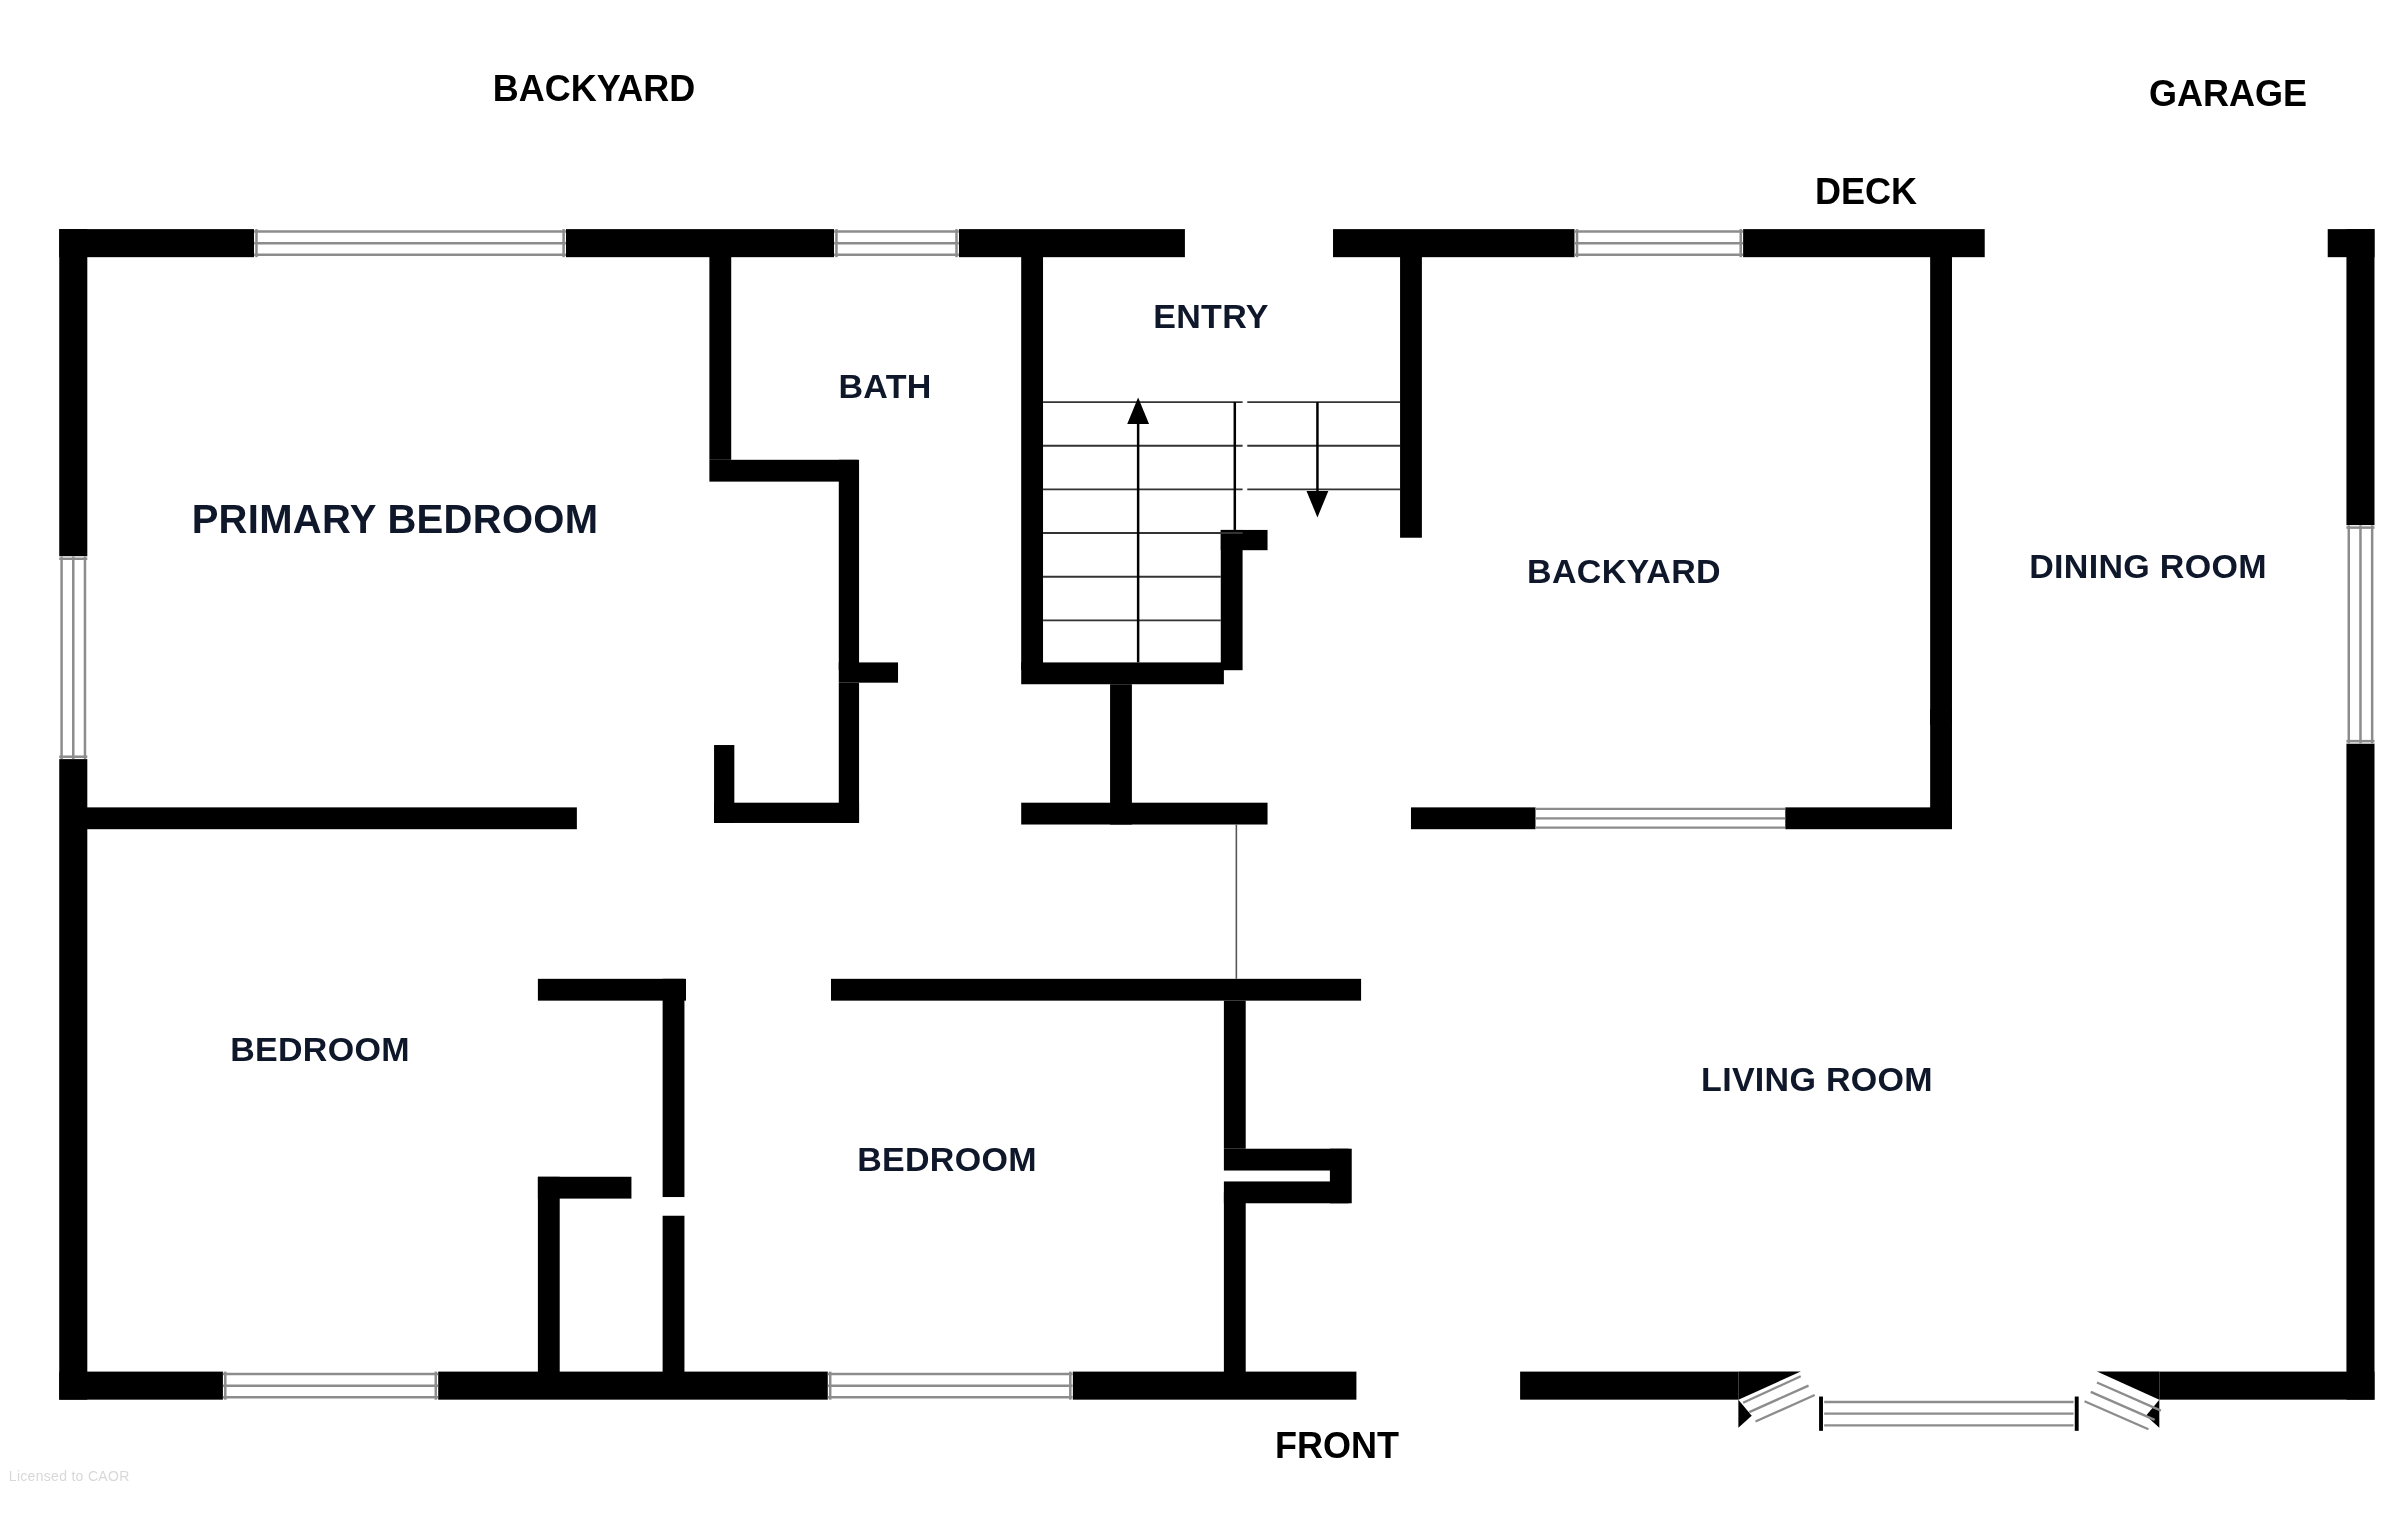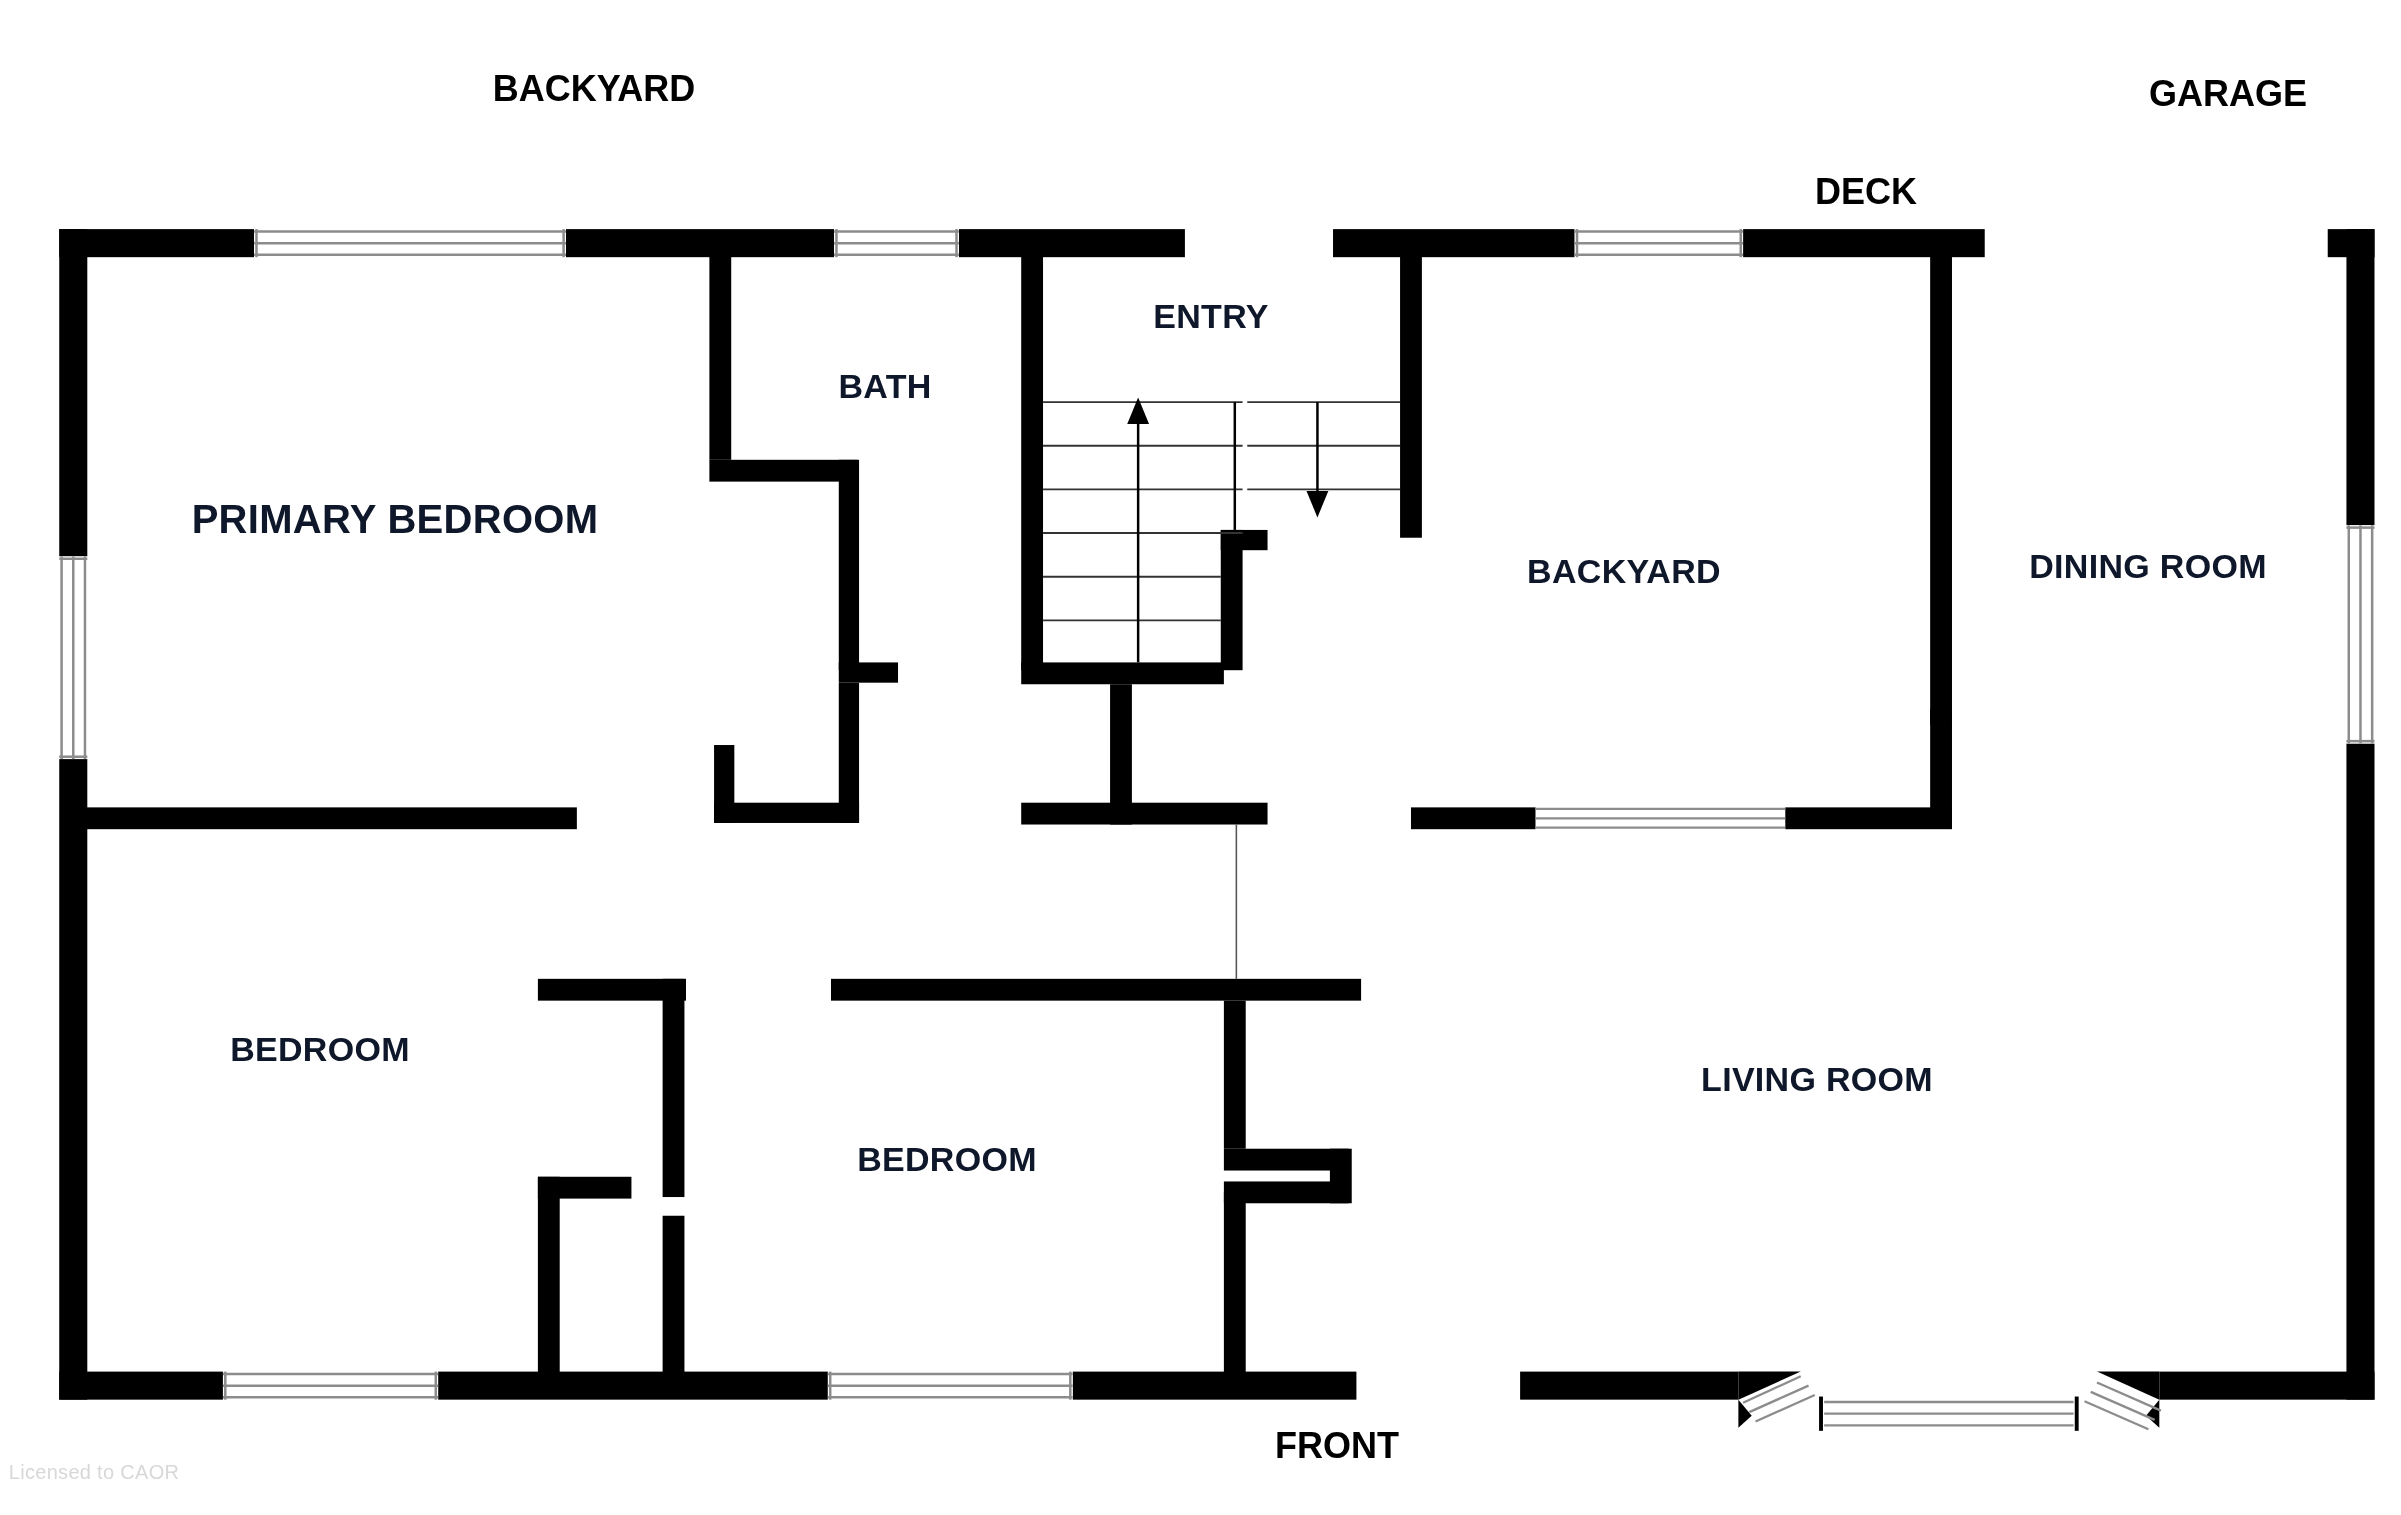--- a/index.html
+++ b/index.html
@@ -46,21 +46,21 @@
     color: #000000;
     white-space: nowrap;
     transform: translate(-50%, -50%);
     user-select: none;
   }
   .watermark {
     position: absolute;
     left: 8.8px;
     bottom: 6.3px;
     font-family: "Liberation Sans", sans-serif;
-    font-size: 20px;
+    font-size: 14px;
     color: #d8d8d8;
     letter-spacing: 0.3px;
     user-select: none;
   }
 </style>
 </head>
 <body>
 
 <div id="plan-root">
 

